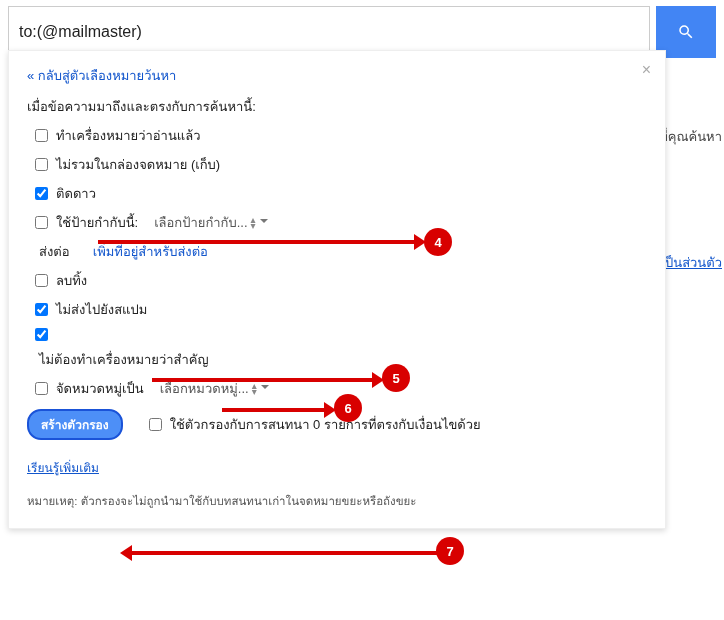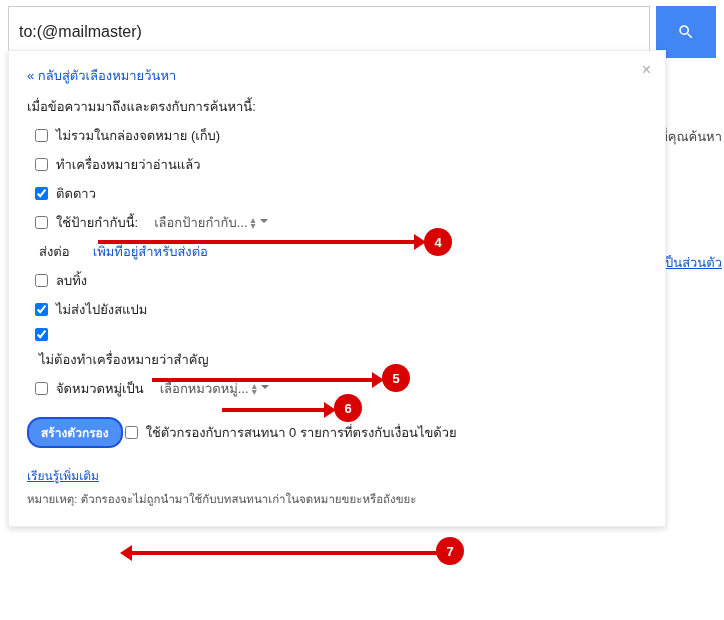--- a/index.html
+++ b/index.html
@@ -117,35 +117,35 @@
       border: 2px solid #1a53d8;
       border-radius: 14px;
       padding: 4px 12px;
       font-size: 12px;
       font-weight: bold;
       cursor: pointer;
     }
     .bottom-row {
       display: flex;
       align-items: center;
-      gap: 2px;
-      margin-top: 18px;
+      gap: 26px;
+      margin-top: 10px;
     }
     .learn-link {
       color: #1155cc;
       text-decoration: underline;
       font-size: 12px;
       cursor: pointer;
       margin-top: 18px;
       display: inline-block;
     }
     .note {
       font-size: 11.5px;
       color: #555;
-      margin-top: 5px;
+      margin-top: 15px;
     }
     .bg-text {
       position: absolute;
       right: 2px;
       color: #444;
       font-size: 13px;
       z-index: -1;
     }
     .callout {
       position: absolute;
@@ -198,26 +198,26 @@
   </button>
 </div>
 
 <div class="panel">
   <span class="back-link">« กลับสู่ตัวเลืองหมายว้นหา</span>
   <span class="close-x">×</span>
   <div class="heading">เมื่อข้อความมาถึงและตรงกับการค้นหานี้:</div>
 
   <label class="opt">
     <input type="checkbox" style="">
+    <span>ทำเครื่องหมายว่าอ่านแล้ว</span>
+  </label>
+
+  <label class="opt">
+    <input type="checkbox" style="">
     <span>ไม่รวมในกล่องจดหมาย (เก็บ)</span>
-  </label>
-
-  <label class="opt">
-    <input type="checkbox" style="">
-    <span>ทำเครื่องหมายว่าอ่านแล้ว</span>
   </label>
 
   <label class="opt">
     <input type="checkbox" checked="" style="">
     <span>ติดดาว</span>
   </label>
 
   <div class="opt">
     <input type="checkbox" style="">
     <span>ใช้ป้ายกำกับนี้:</span>

